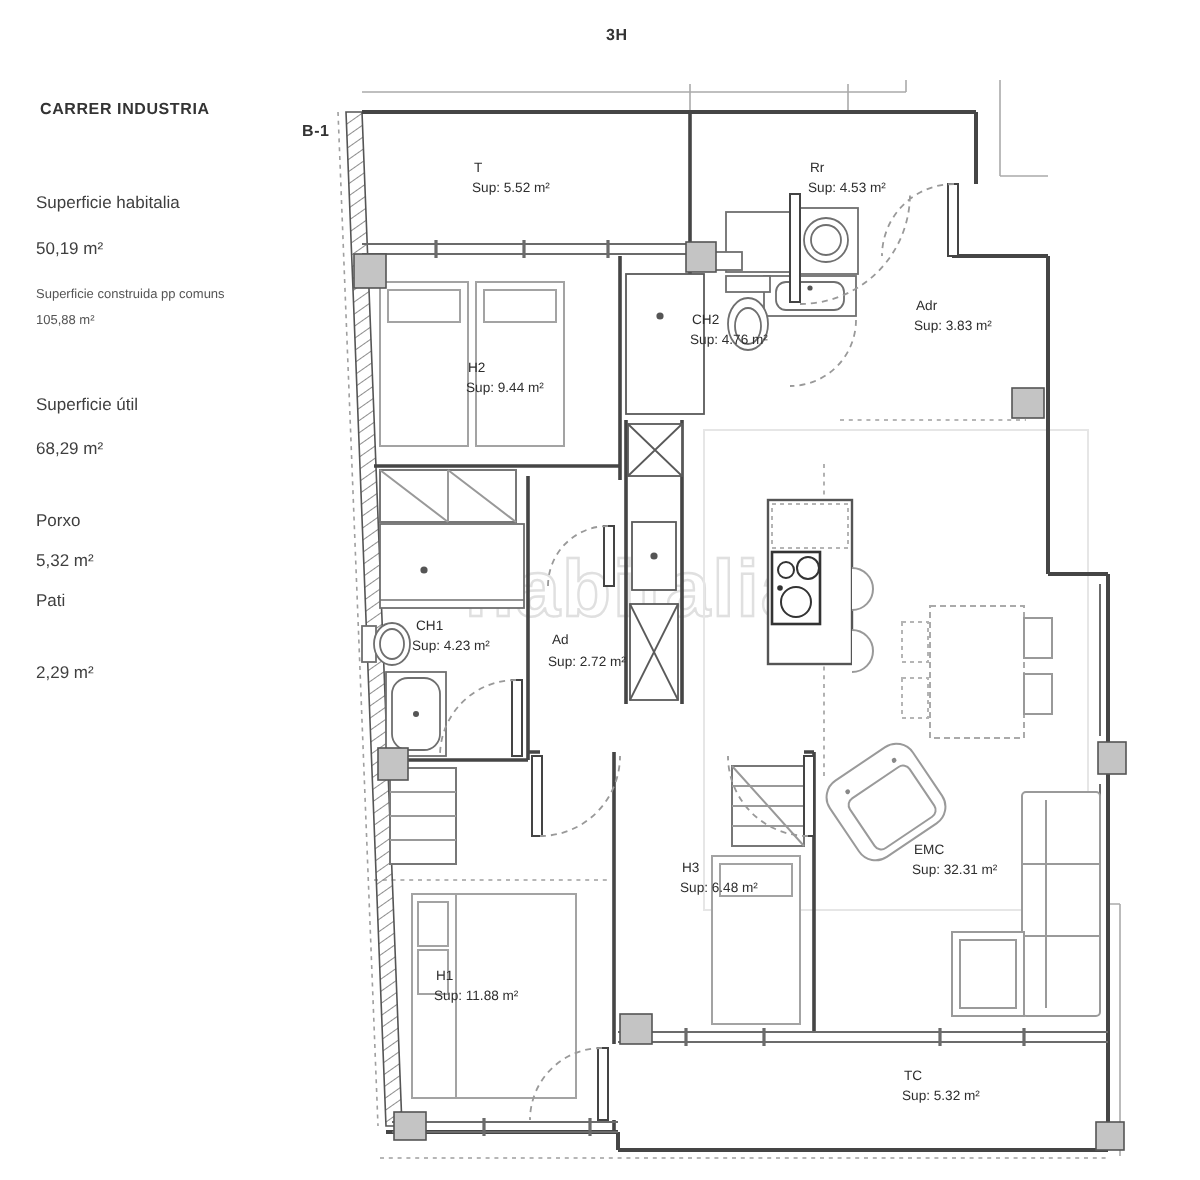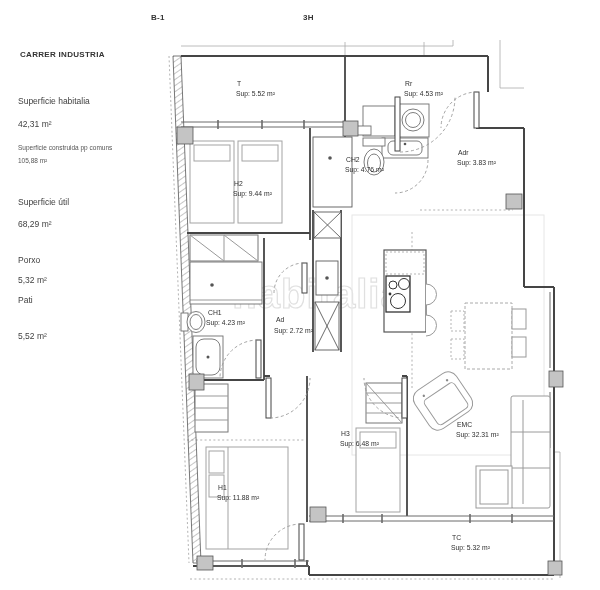--- a/index.html
+++ b/index.html
@@ -1,46 +1,46 @@
 <!DOCTYPE html>
 <html><head>
 <meta charset="utf-8">
 <style>
   html,body{margin:0;padding:0;background:#fff;}
   .stage{position:relative;width:600px;height:590px;background:#ffffff;overflow:hidden;
          font-family:"Liberation Sans",sans-serif;color:#3a3a3a;}
   .hdr{position:absolute;top:13px;font-size:8px;font-weight:bold;letter-spacing:.3px;color:#333;}
   .hdr.street{left:20px;margin-top:37px;}
-  .hdr.block{left:151px;}
+  .hdr.block{left:151px;margin-top:48px;}
   .hdr.unit{left:303px;}
   .sb{position:absolute;left:18px;font-size:8.5px;color:#3f3f3f;white-space:nowrap;}
   .sb.small{font-size:6.5px;color:#555;}
   svg text{font-family:"Liberation Sans",sans-serif;fill:#2e2e2e;}
   svg text.rl{font-size:6.8px;}
   svg text.wm{font-size:40px;font-weight:bold;fill:none;stroke:#e0e0e0;stroke-width:1.2px;letter-spacing:1px;}
 </style>
 </head>
 <body>
 
 <div class="stage">
 
   <div class="hdr street">CARRER INDUSTRIA</div>
   <div class="hdr block">B-1</div>
   <div class="hdr unit">3H</div>
 
   <div class="sb" style="top:96px">Superficie habitalia</div>
-  <div class="sb" style="top:119px">42,31 m²</div>
+  <div class="sb" style="top:119px">50,19 m²</div>
   <div class="sb small" style="top:144px">Superficie construida pp comuns</div>
   <div class="sb small" style="top:157px">105,88 m²</div>
   <div class="sb" style="top:197px">Superficie útil</div>
   <div class="sb" style="top:219px">68,29 m²</div>
   <div class="sb" style="top:255px">Porxo</div>
   <div class="sb" style="top:275px">5,32 m²</div>
   <div class="sb" style="top:295px">Pati</div>
-  <div class="sb" style="top:331px">5,52 m²</div>
+  <div class="sb" style="top:331px">2,29 m²</div>
 
   <svg width="600" height="590" viewBox="0 0 600 590" style="position:absolute;left:0;top:0">
     <defs>
       <pattern id="hatch" width="5" height="5" patternTransform="rotate(55)" patternUnits="userSpaceOnUse">
         <line x1="0" y1="0" x2="0" y2="5" stroke="#8d8d8d" stroke-width="1"></line>
       </pattern>
     </defs>
 
     <text class="wm" x="318" y="308" text-anchor="middle">habitalia</text>
 

